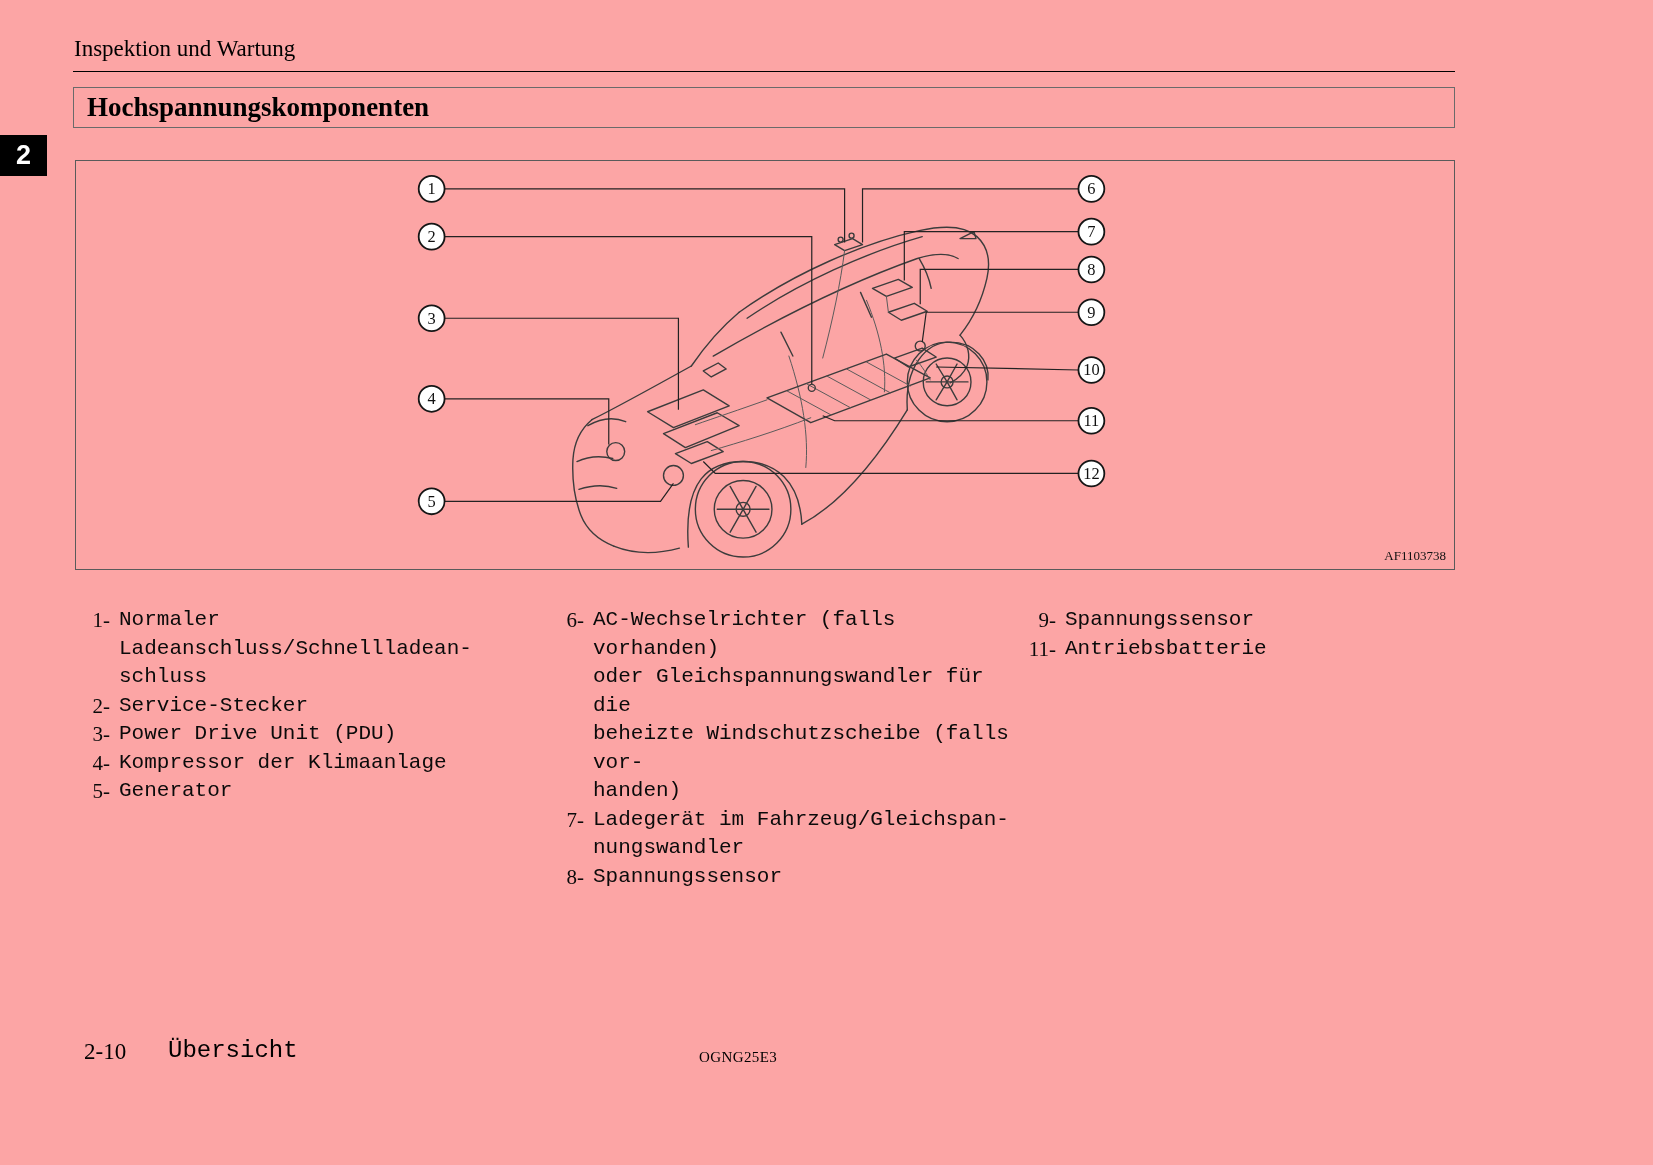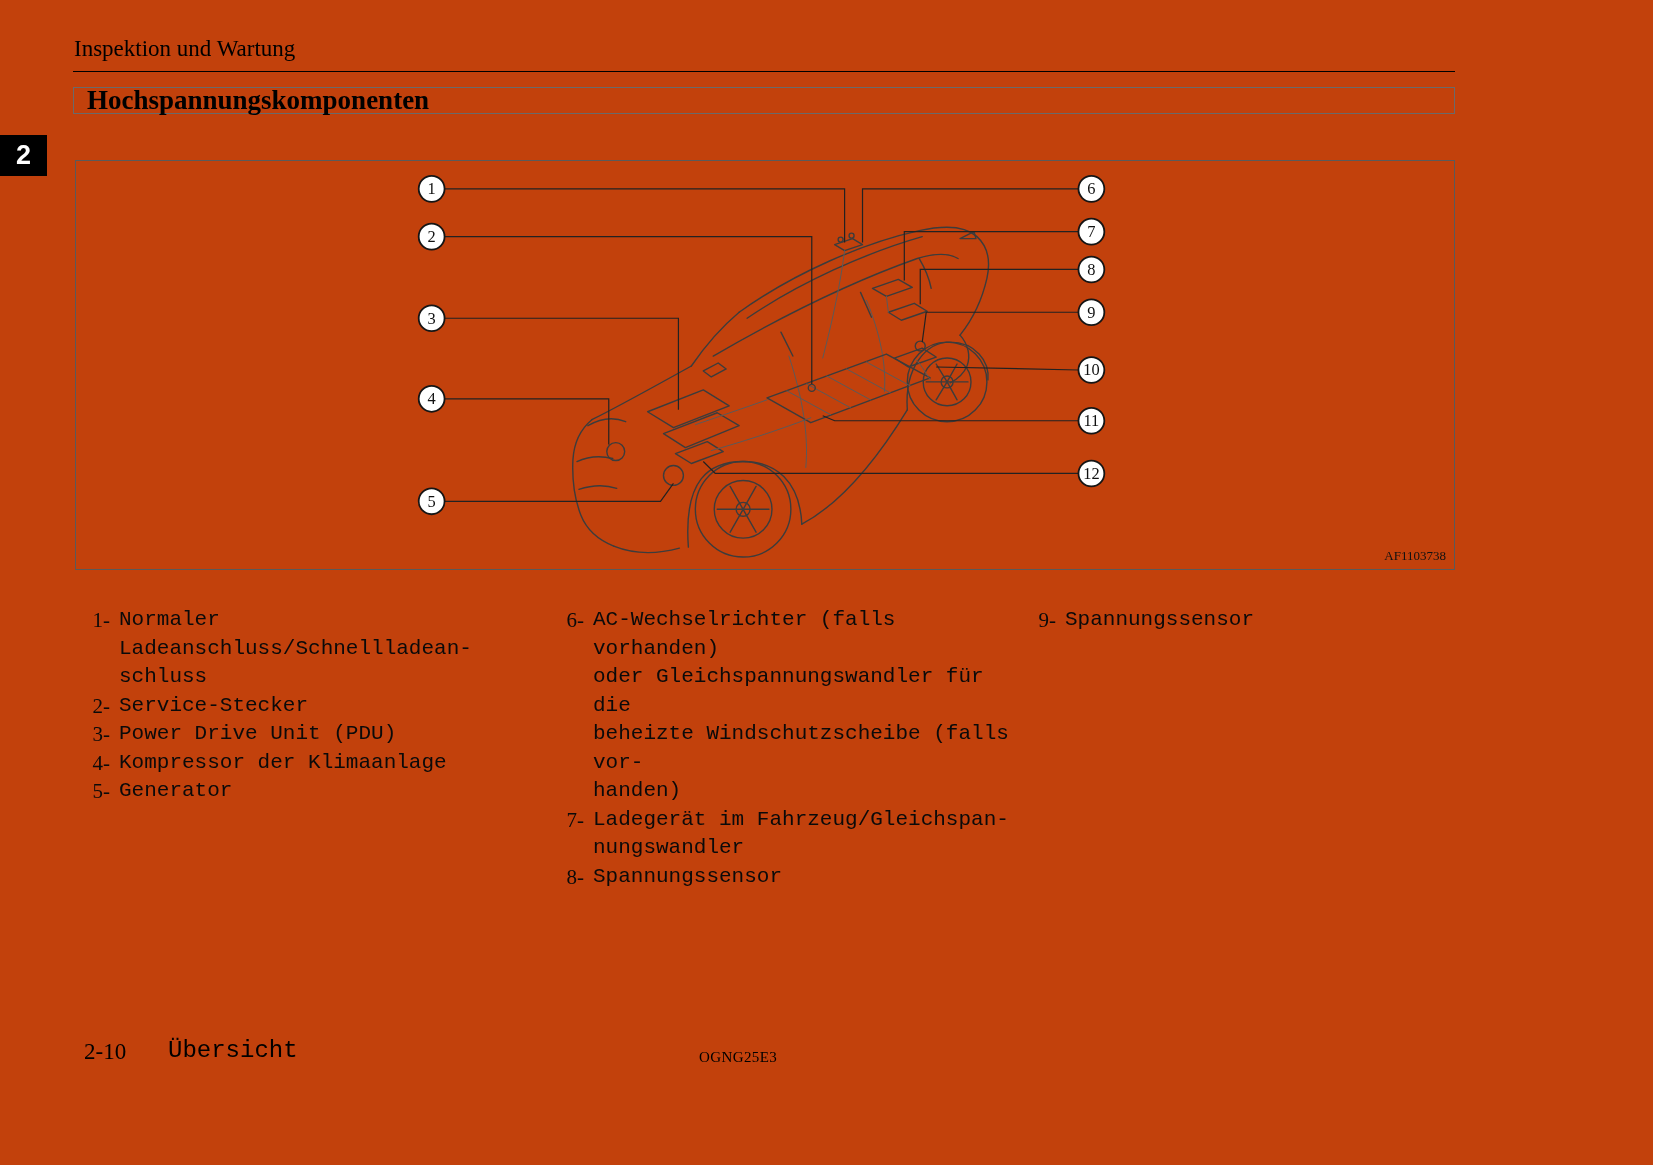--- a/index.html
+++ b/index.html
@@ -1,23 +1,23 @@
 <!DOCTYPE html>
 <html><head>
 <meta charset="utf-8">
 <style>
   html,body { margin:0; padding:0; background:#ffffff; }
   .page {
-    position:relative; width:1653px; height:1165px; background:#c2410c;
+    position:relative; width:1653px; height:1165px; background:#fca5a5;
     font-family:"Liberation Serif", serif; color:#000; overflow:hidden;
   }
   .running-header { position:absolute; left:74px; top:36px; font-size:23px; }
   .header-rule { position:absolute; left:73px; top:71px; width:1382px; border-top:1.7px solid #000; }
   .section-title-box {
-    position:absolute; left:73px; top:87px; width:1382px; height:27px;
+    position:absolute; left:73px; top:87px; width:1382px; height:41px;
     border:1px solid #6a6a6a; box-sizing:border-box; display:flex; align-items:center;
   }
   .section-title { margin:0; padding-left:13px; font-size:27px; font-weight:bold; }
   .chapter-tab {
     position:absolute; left:0; top:135px; width:47px; height:41px; background:#000;
     color:#fff; display:flex; align-items:center; justify-content:center;
     font-family:"Liberation Sans", sans-serif; font-weight:bold; font-size:27px;
   }
   .figure-box {
     position:absolute; left:75px; top:160px; width:1380px; height:410px;
@@ -238,19 +238,23 @@
       <span class="li-num">8-</span>
       <span class="li-text">Spannungssensor</span>
     </div>
   </div>
 
   <div class="legend-col legend-col-3">
     <div class="legend-item">
       <span class="li-num">9-</span>
       <span class="li-text">Spannungssensor</span>
     </div>
+    <div class="legend-item">
+      <span class="li-num">11-</span>
+      <span class="li-text">Antriebsbatterie</span>
+    </div>
   </div>
 
   <div class="footer-page">2-10</div>
   <div class="footer-section">Übersicht</div>
   <div class="footer-code">OGNG25E3</div>
 
 </div>
 
 </body></html>

